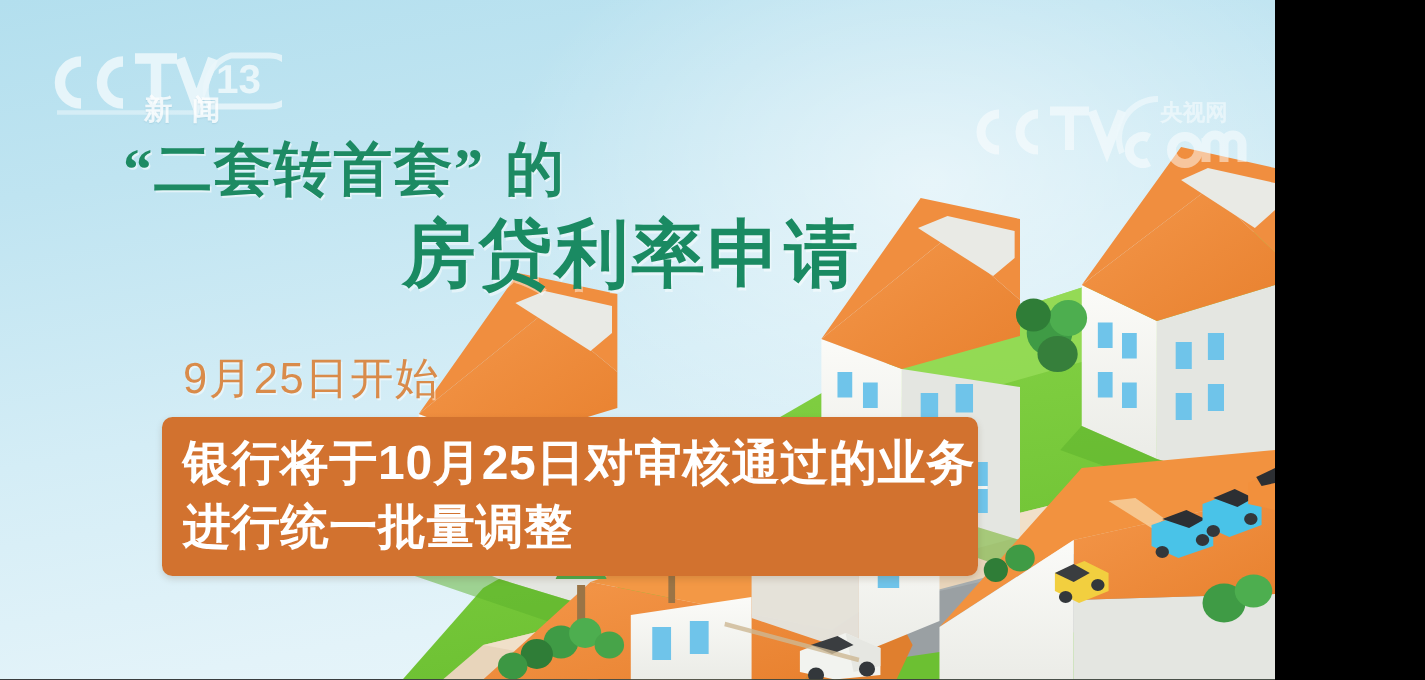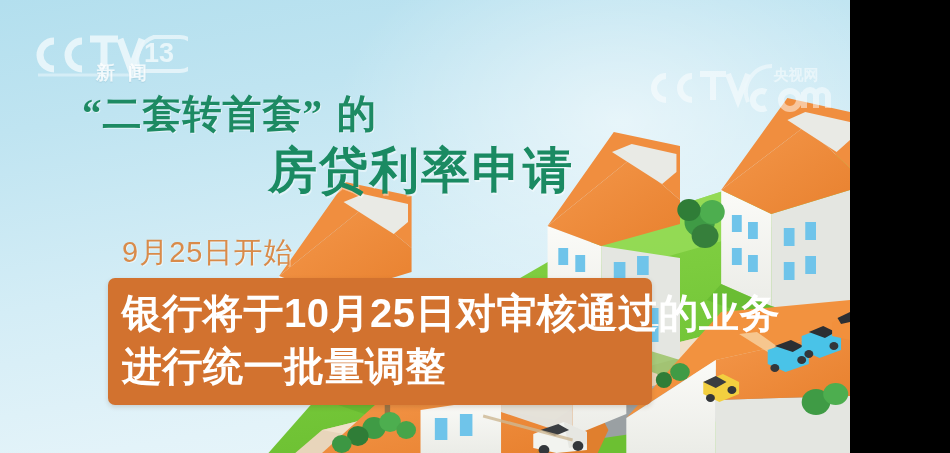--- a/index.html
+++ b/index.html
@@ -127,21 +127,21 @@
     top: 278px;
     width: 544px;
     box-sizing: border-box;
     padding: 9px 14px 12px 14px;
     background: #d2722f;
     border-radius: 7px;
     box-shadow: 0 2px 5px rgba(90,60,30,0.18);
   }
   .banner-row {
     color: #ffffff;
-    font-size: 40px;
+    font-size: 32px;
     font-weight: bold;
     letter-spacing: 0.5px;
     line-height: 1.33;
     white-space: nowrap;
   }
   .banner-row.r1 { text-align: left; }
   .banner-row.r2 { text-align: left; }
 </style>
 </head>
 <body>

